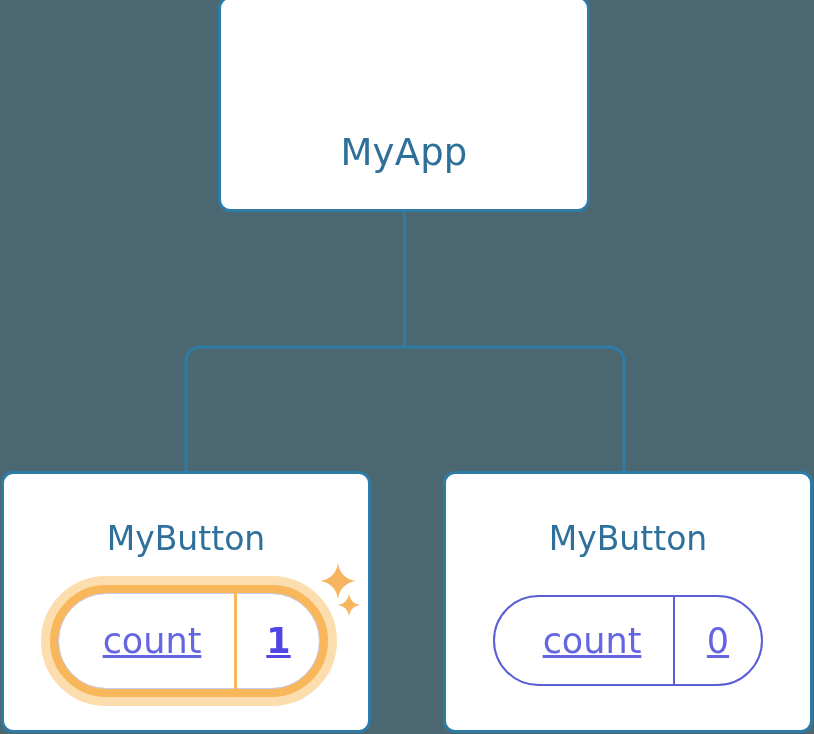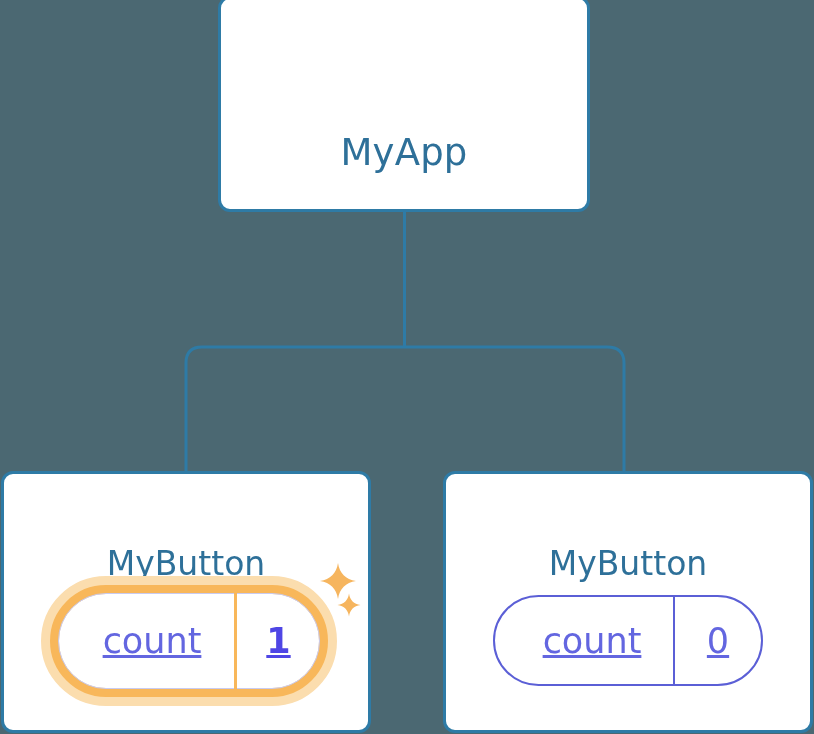--- a/index.html
+++ b/index.html
@@ -71,21 +71,21 @@
   #card-left  { left: 1px; }
   #card-right { left: 443px; }
   
   .child-title {
     position: absolute;
     text-align: center;
     color: #2e7099;
     font-size: 33px;
     font-weight: 400;
     white-space: nowrap;
-    top: 544px;
+    top: 519px;
   }
   #title-left  { left: 1px;   width: 370px; }
   #title-right { left: 443px; width: 370px; }
 
   
   .pill {
     position: absolute;
     display: flex;
     align-items: stretch;
     box-sizing: border-box;

